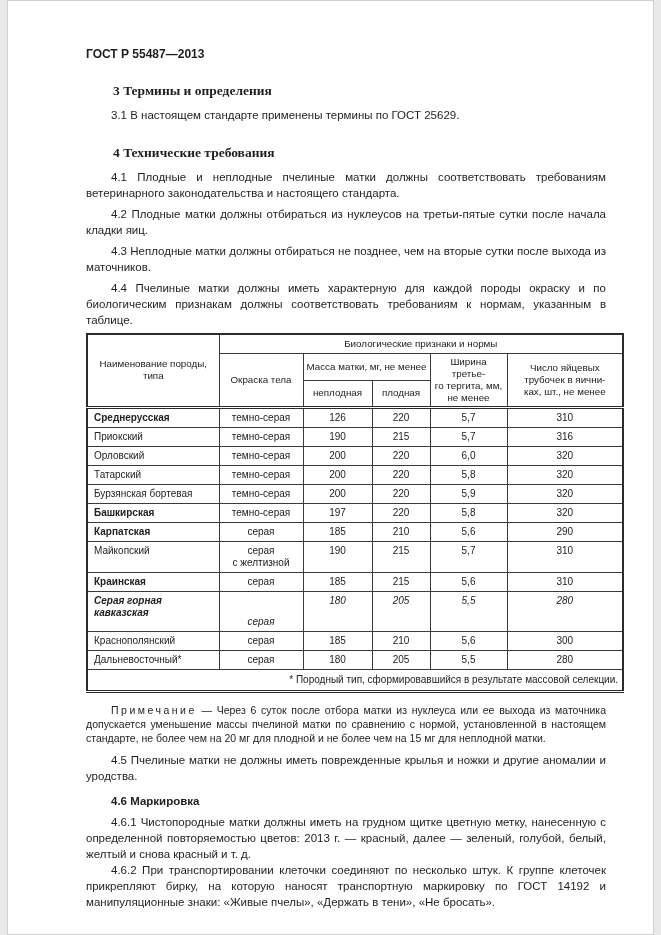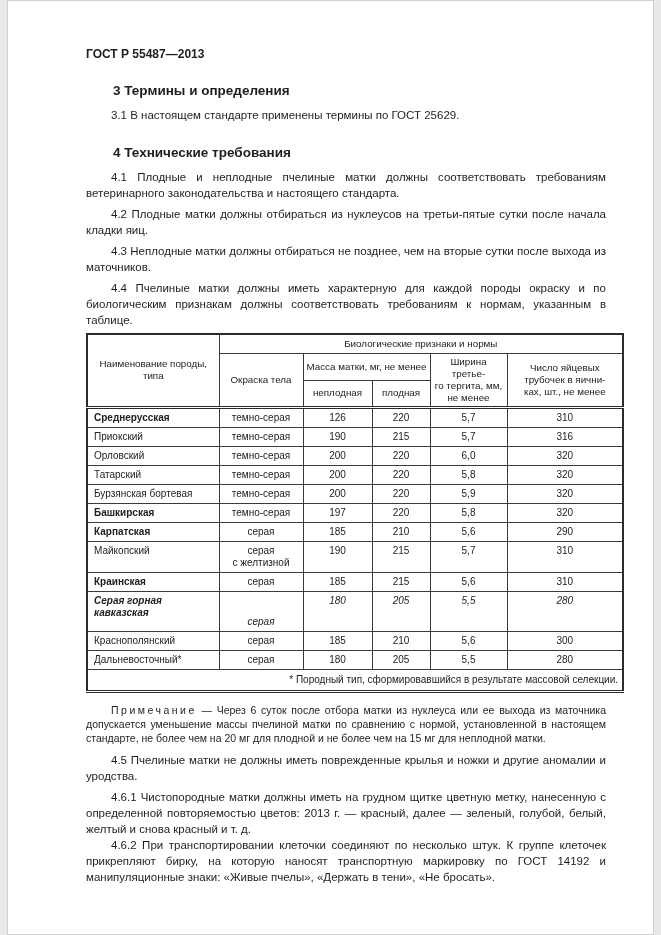--- a/index.html
+++ b/index.html
@@ -14,20 +14,21 @@
     overflow:hidden;
     font-family:"Liberation Sans","DejaVu Sans",sans-serif;
     color:#1e1e1e;
     font-size:11.5px;
     line-height:16px;
   }
   .running-header { font-weight:bold; font-size:12px; line-height:14px; margin:0; }
   h2.sec {
     font-size:13.5px; line-height:18px; font-weight:bold;
     margin:21px 0 0 27px;
+    font-family:Liberation Serif, serif;
   }
   p.para {
     margin:7px 0 0 0;
     text-align:justify;
     text-indent:25px;
   }
   p.tight { margin-top:5px; }
   .subsec {
     font-weight:bold; margin:9px 0 0 0; text-indent:25px;
   }
@@ -226,16 +227,17 @@
       <tr class="footrow">
         <td colspan="6">* Породный тип, сформировавшийся в результате массовой селекции.</td>
       </tr>
     </tbody>
   </table>
 
   <p class="note"><span class="note-label">Примечание</span><span> — Через 6 суток после отбора матки из нуклеуса или ее выхода из маточника допускается уменьшение массы пчелиной матки по сравнению с нормой, установленной в настоящем стандарте, не более чем на 20 мг для плодной и не более чем на 15 мг для неплодной матки.</span></p>
 
   <p class="para">4.5 Пчелиные матки не должны иметь поврежденные крылья и ножки и другие аномалии и уродства.</p>
 
+  <p class="subsec">4.6 Маркировка</p>
   <p class="para tight">4.6.1 Чистопородные матки должны иметь на грудном щитке цветную метку, нанесенную с определенной повторяемостью цветов: 2013 г. — красный, далее — зеленый, голубой, белый, желтый и снова красный и т. д.</p>
   <p class="para" style="margin-top:0;">4.6.2 При транспортировании клеточки соединяют по несколько штук. К группе клеточек прикрепляют бирку, на которую наносят транспортную маркировку по ГОСТ 14192 и манипуляционные знаки: «Живые пчелы», «Держать в тени», «Не бросать».</p>
 
 </div>
 
 </body></html>

